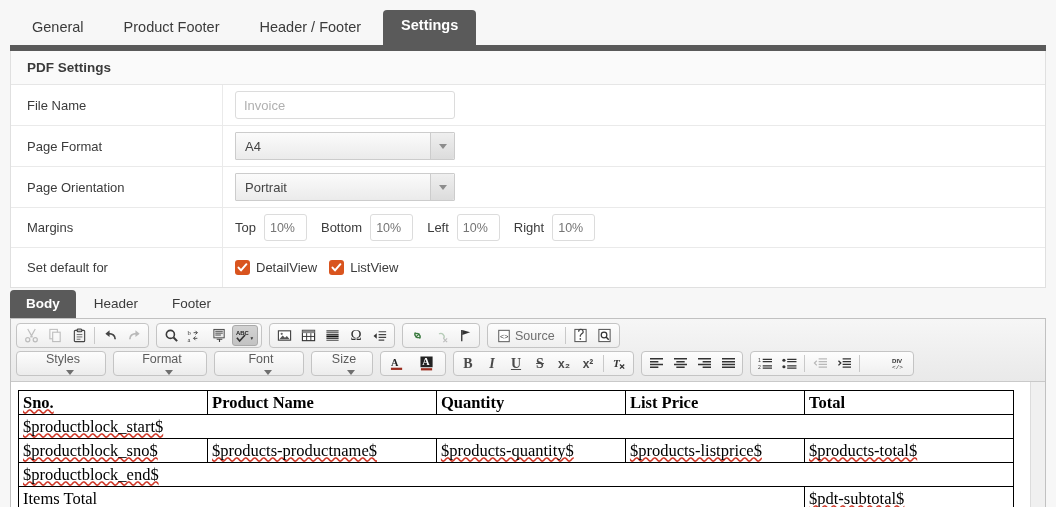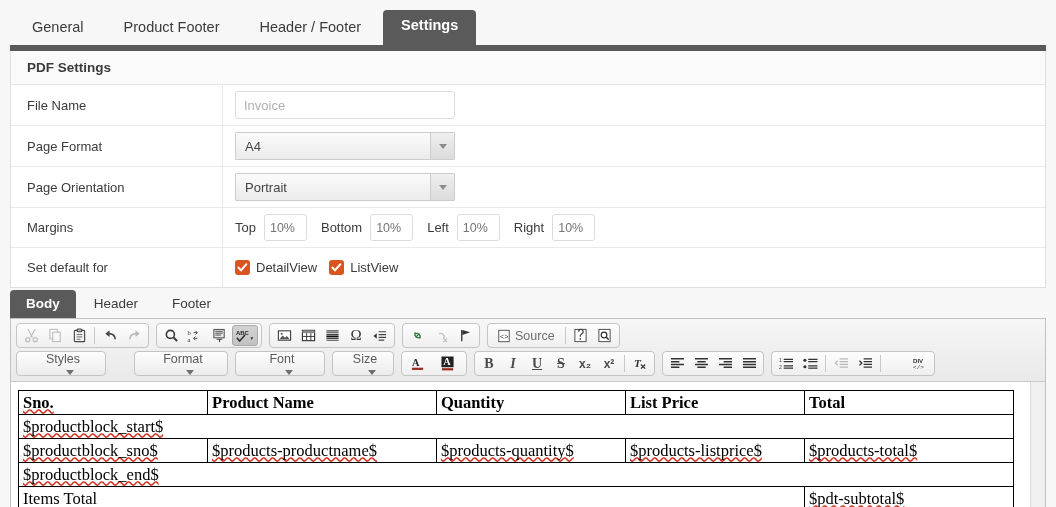--- a/index.html
+++ b/index.html
@@ -536,21 +536,21 @@
       </div>
 
     </div>
 
     <div class="ck-row">
 
       <div class="ck-combo" style="width:90px;">
         <span>Styles</span>
         <span class="cb-caret"></span>
       </div>
-      <div class="ck-combo" style="width:94px;margin-left:21px;">
+      <div class="ck-combo" style="width:94px;">
         <span>Format</span>
         <span class="cb-caret"></span>
       </div>
       <div class="ck-combo" style="width:90px;">
         <span>Font</span>
         <span class="cb-caret"></span>
       </div>
       <div class="ck-combo" style="width:62px;">
         <span>Size</span>
         <span class="cb-caret"></span>

